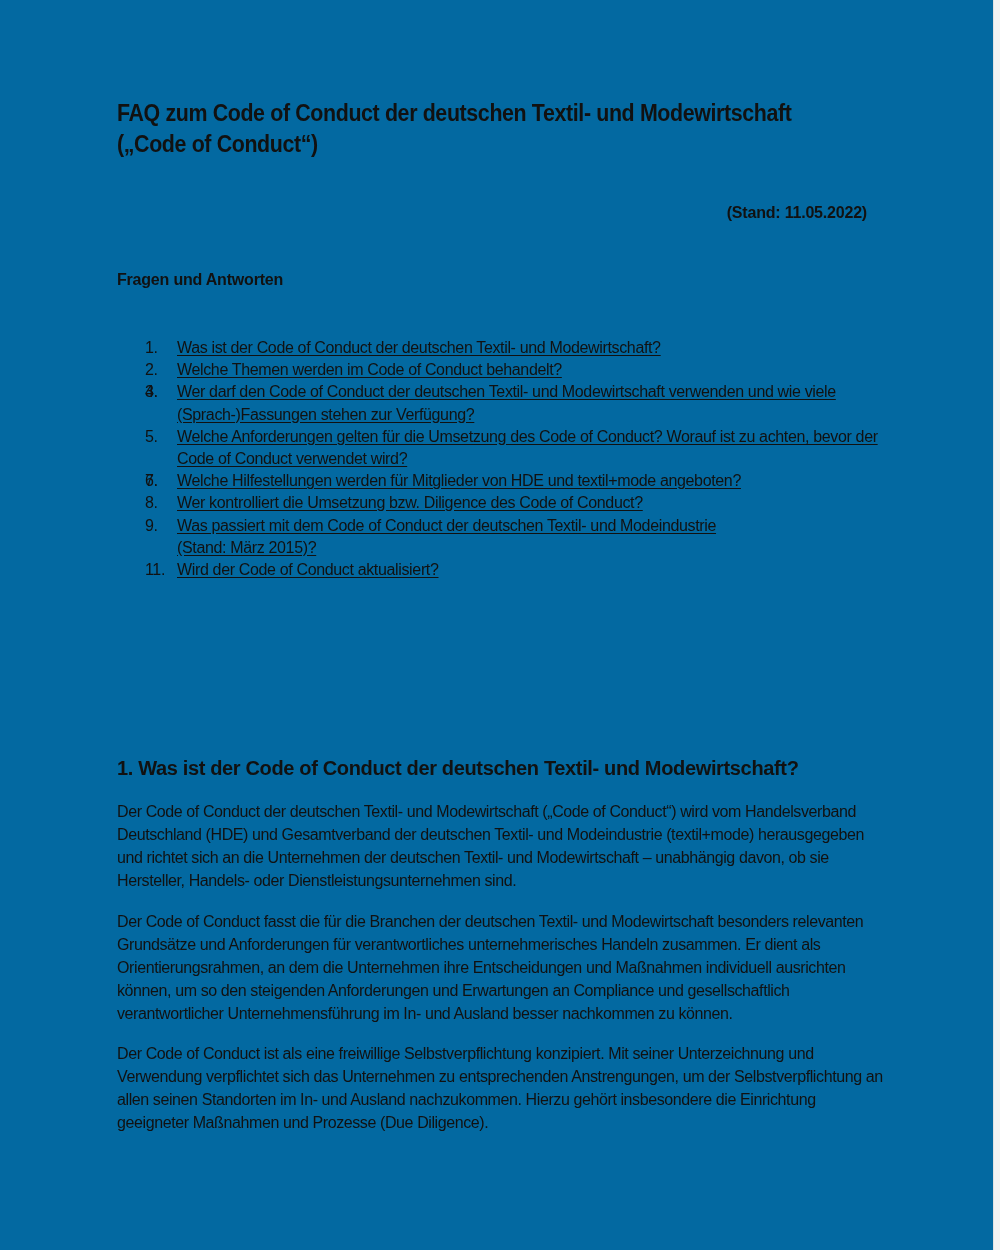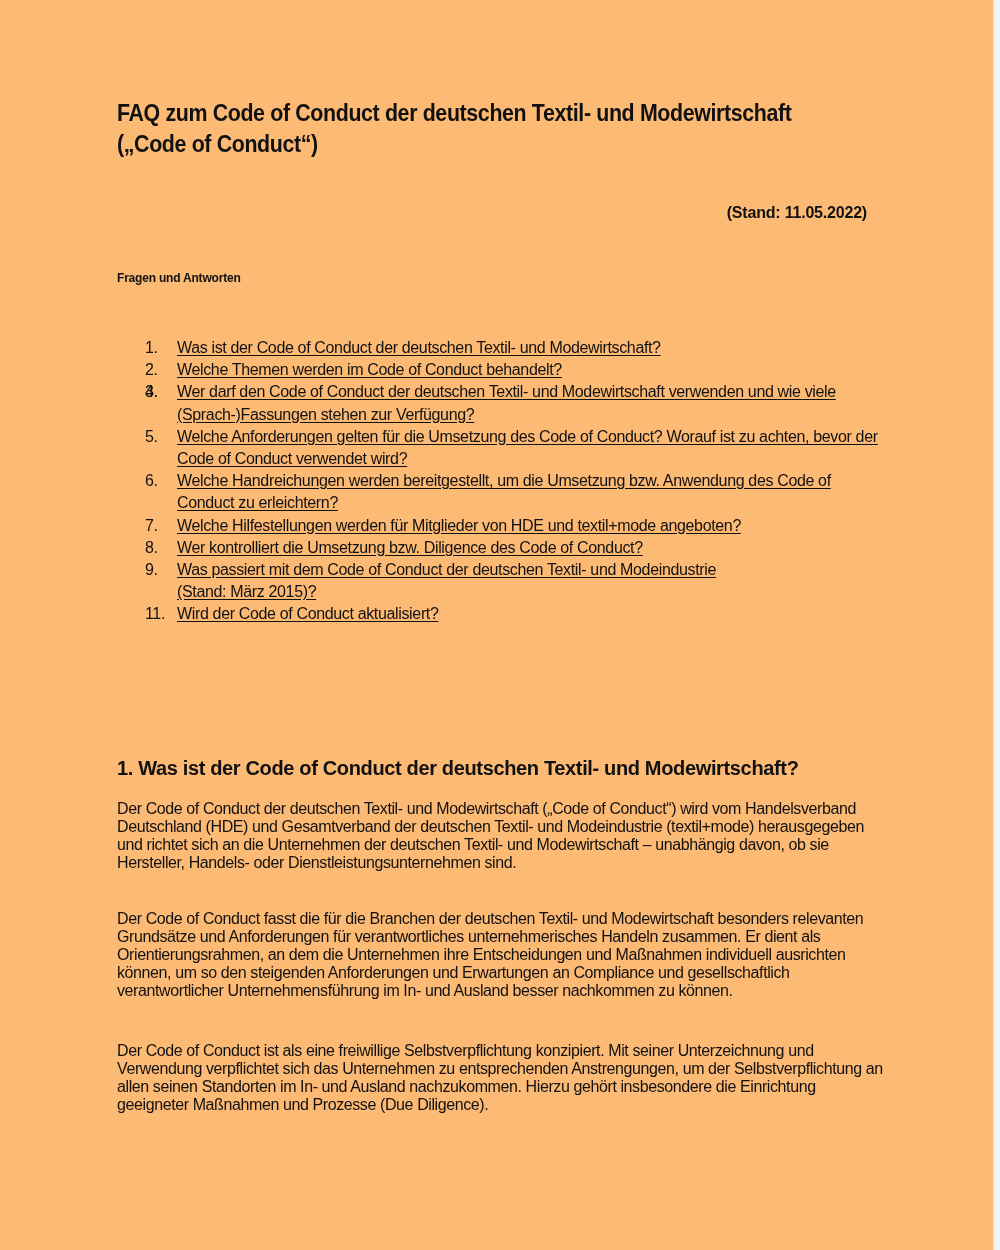--- a/index.html
+++ b/index.html
@@ -5,56 +5,56 @@
   html, body { margin: 0; padding: 0; }
   body {
     width: 1000px; height: 1250px; overflow: hidden;
     background: #ffffff;
     position: relative;
     font-family: "Liberation Sans", sans-serif;
     color: #111111;
   }
   .page {
     position: absolute; left: 0; top: 0;
-    width: 993px; height: 1250px; background: #fdba74;
+    width: 993px; height: 1250px; background: #0369a1;
   }
   .edge {
     position: absolute; left: 993px; top: 0; width: 7px; height: 1250px;
     background: #f3f3f3; border-left: 1px solid #e2e2e2;
   }
   .title {
     position: absolute; left: 117px; top: 98px; width: 760px;
     font-size: 23px; font-weight: bold; line-height: 31px;
     letter-spacing: -0.4px;
     transform: scaleX(0.93); transform-origin: left top;
     white-space: nowrap;
   }
   .stand {
     position: absolute; right: 126px; top: 204px;
     font-size: 16px; font-weight: bold; letter-spacing: -0.2px; text-align: center;
   }
   .section-heading {
     position: absolute; left: 117px; top: 271px;
-    font-size: 12px; font-weight: bold; letter-spacing: -0.2px;
+    font-size: 16px; font-weight: bold; letter-spacing: -0.2px;
   }
   .toc {
     position: absolute; left: 145px; top: 337px; width: 740px;
     margin: 0; padding: 0; list-style: none;
     font-size: 16px; line-height: 22.2px; letter-spacing: -0.35px;
   }
   .toc li { position: relative; padding-left: 32px; }
   .toc .num { position: absolute; left: 0; top: 0; }
   .toc a { color: #111111; text-underline-offset: 2px; }
   .q-heading {
     position: absolute; left: 117px; top: 757px;
     font-size: 20px; font-weight: bold; letter-spacing: -0.35px;
   }
   .para {
     position: absolute; left: 117px; width: 770px; margin: 0;
-    font-size: 16px; line-height: 18px; letter-spacing: -0.4px;
+    font-size: 16px; line-height: 23px; letter-spacing: -0.4px;
   }
   .p1 { top: 800px; }
   .p2 { top: 910px; }
   .p3 { top: 1042px; }
 </style>
 </head>
 <body>
 
 <div class="page">
 
@@ -82,21 +82,20 @@
     <li>
       <span class="num">4.</span>
       <a href="#">Wer darf den Code of Conduct der deutschen Textil- und Modewirtschaft verwenden und wie viele (Sprach-)Fassungen stehen zur Verfügung?</a>
     </li>
     <li>
       <span class="num">5.</span>
       <a href="#">Welche Anforderungen gelten für die Umsetzung des Code of Conduct? Worauf ist zu achten, bevor der Code of Conduct verwendet wird?</a>
     </li>
     <li>
       <span class="num">6.</span>
-      <a href="#">Welche Handreichungen werden bereitgestellt, um die Umsetzung bzw. Anwendung des Code of Conduct zu erleichtern?</a>
     </li>
     <li>
       <span class="num">7.</span>
       <a href="#">Welche Hilfestellungen werden für Mitglieder von HDE und textil+mode angeboten?</a>
     </li>
     <li>
       <span class="num">8.</span>
       <a href="#">Wer kontrolliert die Umsetzung bzw. Diligence des Code of Conduct?</a>
     </li>
     <li>

